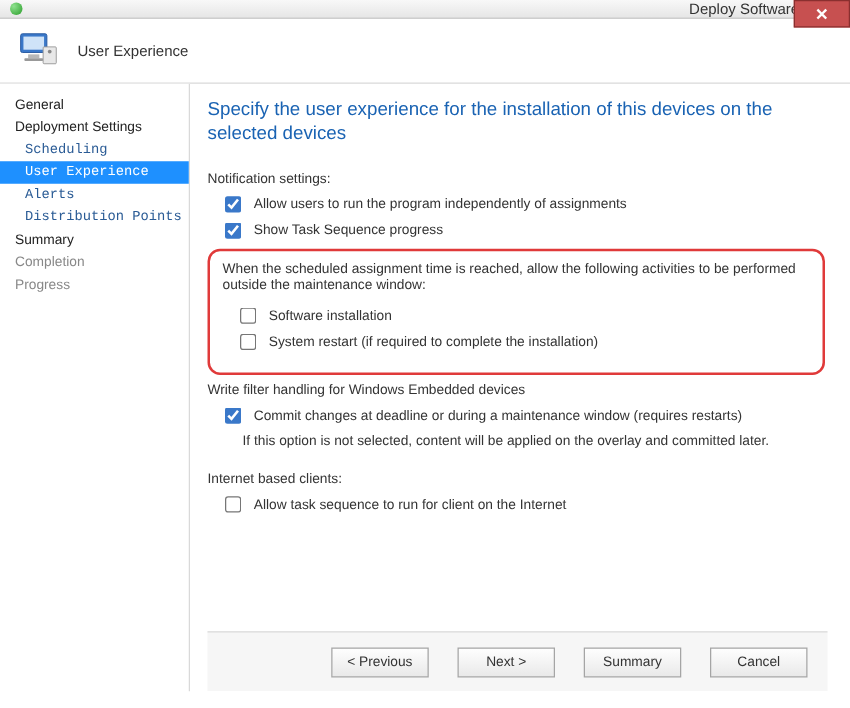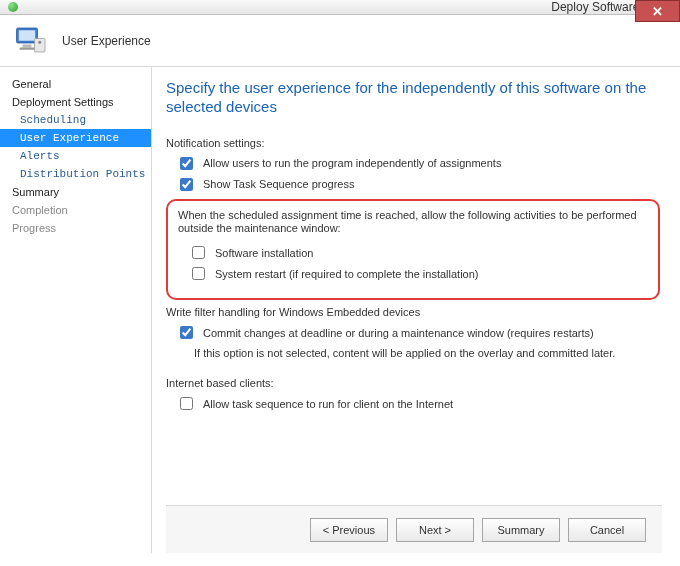--- a/index.html
+++ b/index.html
@@ -123,21 +123,21 @@
   }
   .highlight-box .desc { margin-bottom: 10px; line-height: 1.25; }
   .sub-indent { margin-left: 28px; font-size: 11px; margin-top: 4px; }
   .footer {
     border-top: 1px solid #d9d9d9;
     height: 48px;
     display: flex;
     align-items: center;
     justify-content: flex-end;
     padding-right: 16px;
-    gap: 8px;
+    gap: 23px;
     background: #f6f6f6;
   }
   .btn {
     min-width: 78px;
     height: 24px;
     border: 1px solid #a5a5a5;
     background: linear-gradient(180deg,#fefefe,#e9e9e9);
     font-size: 11px;
     color: #333;
     cursor: pointer;
@@ -177,21 +177,21 @@
     <div class="side-item sub">Scheduling</div>
     <div class="side-item sub selected">User Experience</div>
     <div class="side-item sub">Alerts</div>
     <div class="side-item sub">Distribution Points</div>
     <div class="side-item">Summary</div>
     <div class="side-item dim">Completion</div>
     <div class="side-item dim">Progress</div>
   </div>
 
   <div class="main">
-    <div class="main-heading">Specify the user experience for the independently of this software on the selected devices</div>
+    <div class="main-heading">Specify the user experience for the installation of this devices on the selected devices</div>
 
     <div class="content">
       <div class="section-label">Notification settings:</div>
 
       <label class="check-row">
         <input type="checkbox" checked="" style="">
         <span>Allow users to run the program independently of assignments</span>
       </label>
 
       <label class="check-row">

